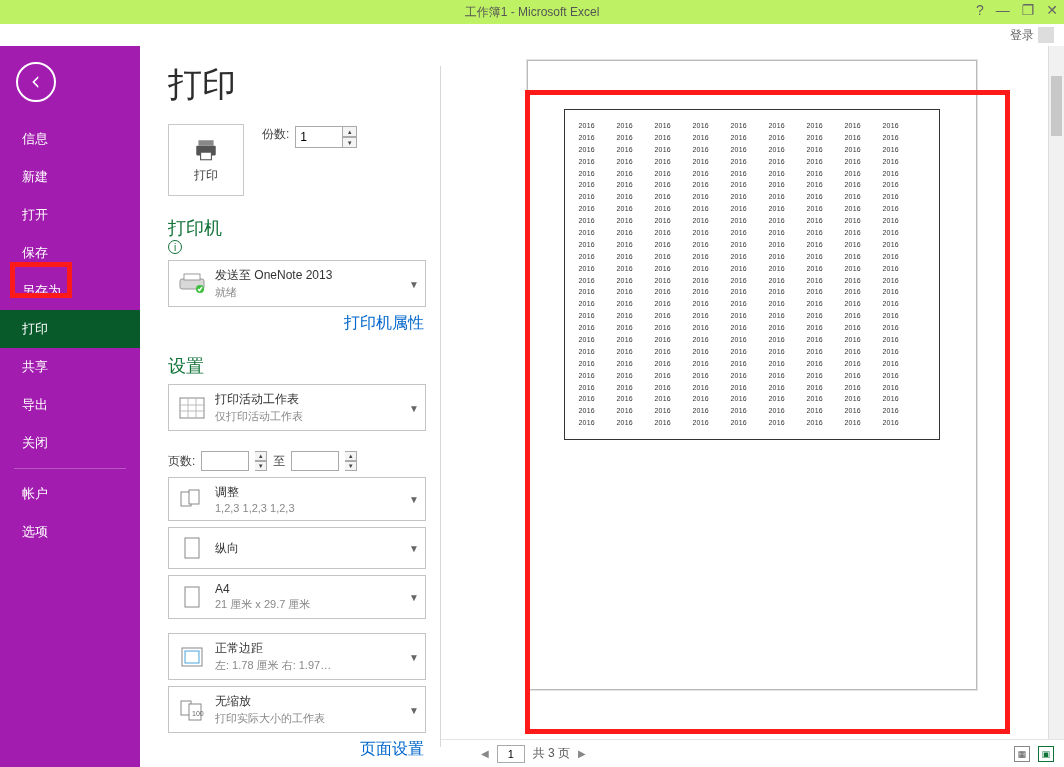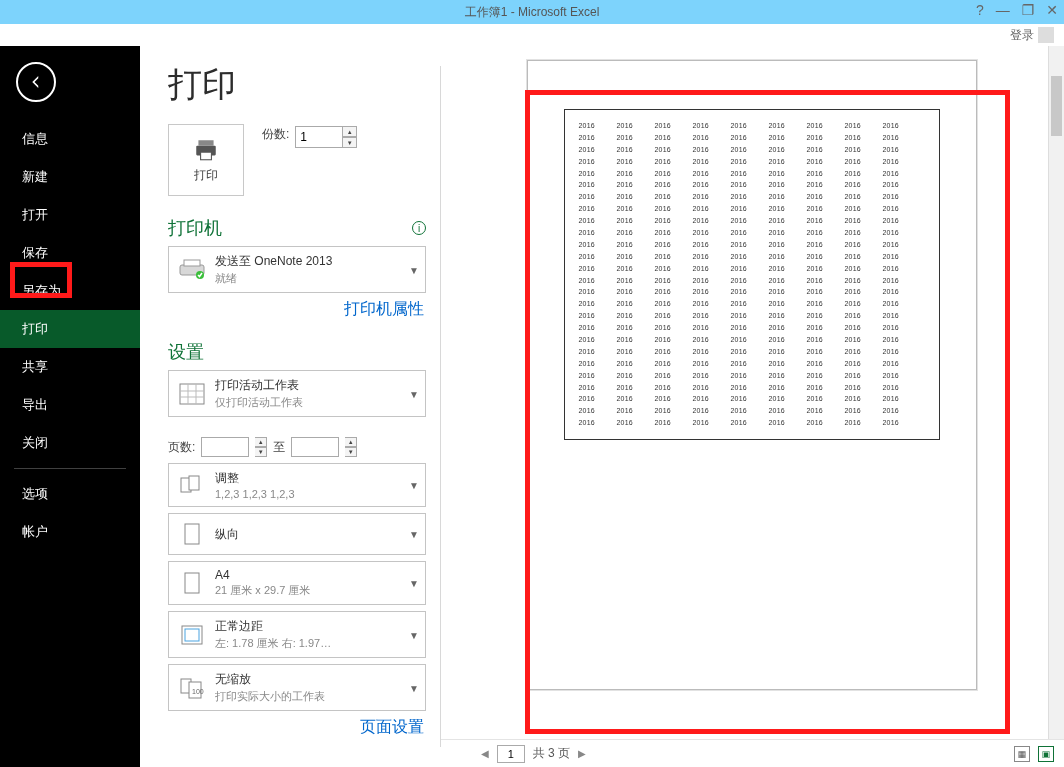--- a/index.html
+++ b/index.html
@@ -1,42 +1,42 @@
 <!DOCTYPE html>
 <html><head>
 <meta charset="utf-8">
 <style>
 * { margin: 0; padding: 0; box-sizing: border-box; font-family: "Microsoft YaHei", "Segoe UI", sans-serif; }
 html, body { width: 1064px; height: 767px; background: #fff; overflow: hidden; }
-.titlebar { height: 24px; background: #7dd3fc; border-bottom: 0; display: flex; align-items: center; position: relative; font-size: 12px; color: #555; }
+.titlebar { height: 24px; background: #bef264; border-bottom: 0; display: flex; align-items: center; position: relative; font-size: 12px; color: #555; }
 .titlebar .title { position: absolute; left: 50%; transform: translateX(-50%); }
 .titlebar .win-controls { position: absolute; right: 6px; top: 2px; display: flex; gap: 12px; font-size: 14px; color: #666; }
 .loginrow { height: 22px; text-align: right; padding-right: 10px; font-size: 12px; color: #666; display:flex; justify-content:flex-end; align-items:center; gap:4px;}
 .loginrow .avatar { width: 16px; height: 16px; background: #ddd; display: inline-block; }
 .app { display: flex; height: calc(100% - 46px); }
-.sidebar { width: 140px; background: #000000; color: #fff; display: flex; flex-direction: column; padding-top: 14px; }
+.sidebar { width: 140px; background: #a21caf; color: #fff; display: flex; flex-direction: column; padding-top: 14px; }
 .back-btn { width: 40px; height: 40px; border: 2px solid #fff; border-radius: 50%; margin: 2px 0 18px 16px; display: flex; align-items: center; justify-content: center; cursor: pointer; }
 .back-btn svg { fill: #fff; }
 .side-item { padding: 10px 0 10px 22px; font-size: 13px; cursor: pointer; }
 .side-item.selected { background: #085a2a; }
 .side-sep { height: 1px; background: rgba(255,255,255,0.25); margin: 6px 14px; }
 .red-overlay { position: absolute; border: 5px solid #ff1a1a; pointer-events: none; }
 .red-overlay.side { left: 10px; top: 262px; width: 62px; height: 36px; }
 .red-overlay.preview { left: 525px; top: 90px; width: 485px; height: 644px; }
 .main { flex: 1; display: flex; background: #fff; position: relative; }
 .settings { width: 300px; padding: 12px 14px 0 28px; }
 h1 { font-size: 34px; font-weight: 300; color: #2c2c2c; margin: 4px 0 16px 0; }
 .print-row { display: flex; align-items: flex-start; gap: 18px; }
 .print-btn { width: 76px; height: 72px; border: 1px solid #c8c8c8; background:#fff; display: flex; flex-direction: column; align-items: center; justify-content: center; gap: 4px; cursor: pointer; font-size:12px; color:#444; }
 .copies { display: flex; align-items: flex-start; gap: 6px; font-size: 12px; color: #444; margin-top: 2px; }
 .spin { display:flex; align-items:stretch; }
 .spin input { width: 48px; height: 22px; border: 1px solid #aaa; padding: 0 4px; font-size: 12px; }
 .spin .sp { width:14px; display:flex; flex-direction:column; }
 .spin .sp div { flex:1; border:1px solid #aaa; border-left:none; font-size:6px; display:flex; align-items:center; justify-content:center; cursor:pointer; background:#f4f4f4;}
-.section-h { color: #0f7237; font-size: 18px; margin: 20px 0 6px 0; display:flex; align-items:center; justify-content:space-between; }
+.section-h { color: #0f7237; font-size: 18px; margin: 20px 0 6px 0; display:flex; justify-content:space-between;flex-direction:column; }
 .section-h .info { width:14px;height:14px;border:1px solid #0f7237;border-radius:50%;font-size:10px;color:#0f7237;display:flex;align-items:center;justify-content:center; }
 .dd { border:1px solid #c4c4c4; background:#fff; padding:6px 8px; display:flex; align-items:center; gap:8px; cursor:pointer; position:relative; font-size:12px; color:#333; min-height:38px; }
 .dd .chev { position:absolute; right:6px; top:50%; transform:translateY(-50%); font-size:10px; color:#666; }
 .dd .icon { width:30px; height:28px; display:flex; align-items:center; justify-content:center; flex:none;}
 .dd .txt .sub { color:#888; font-size:11px; margin-top:1px; }
 .link { color:#0066cc; font-size:16px; text-align:right; margin:6px 2px 0 0; cursor:pointer; }
 .page-row { display:flex; align-items:center; gap:6px; margin-top:20px; font-size:12px; color:#444;}
 .page-row input { width:48px; height:20px; border:1px solid #aaa; }
 .page-row .sp2 { width:12px; display:flex; flex-direction:column; }
 .page-row .sp2 div { height:10px; border:1px solid #aaa; border-left:none; font-size:6px; display:flex;align-items:center;justify-content:center;background:#f4f4f4;cursor:pointer;}
@@ -87,22 +87,22 @@
         <div class="side-item">打开</div>
         <div class="side-item">保存</div>
         <div class="side-item">另存为</div>
         <div class="side-item selected">打印</div>
         <div class="side-item">共享</div>
         <div class="side-item">导出</div>
         <div class="side-item">关闭</div>
       </div>
     <div class="side-sep"></div>
     <div id="side-list2">
+        <div class="side-item">帐户</div>
         <div class="side-item">选项</div>
-        <div class="side-item">帐户</div>
       </div>
   </div>
 
   <div class="main">
     <div class="settings">
       <h1>打印</h1>
 
       <div class="print-row">
         <div class="print-btn">
           <svg width="30" height="26" viewBox="0 0 24 24">
@@ -213,21 +213,21 @@
               <rect x="3" y="2" width="14" height="20" fill="#fff" stroke="#888"></rect>
             </svg>
           </div>
         <div class="txt">
             <div>A4</div>
             <div class="sub">21 厘米 x 29.7 厘米</div>
           </div>
         <span class="chev">▼</span>
       </div>
 
-      <div class="dd" style="margin-top:6px">
+      <div class="dd" style="margin-top:14px">
         <div class="icon">
             <svg width="24" height="22">
               <rect x="2" y="2" width="20" height="18" fill="#fff" stroke="#888"></rect>
               <rect x="5" y="5" width="14" height="12" fill="none" stroke="#4aa3e0"></rect>
             </svg>
           </div>
         <div class="txt">
             <div>正常边距</div>
             <div class="sub">左: 1.78 厘米   右: 1.97…</div>
           </div>

